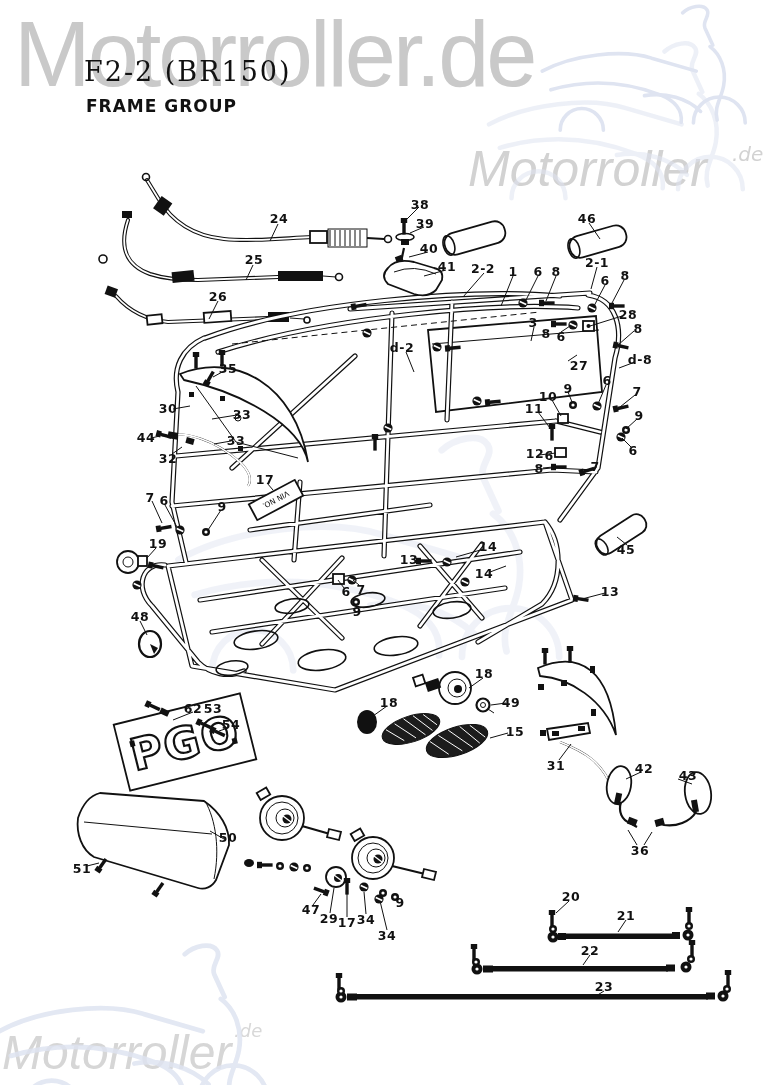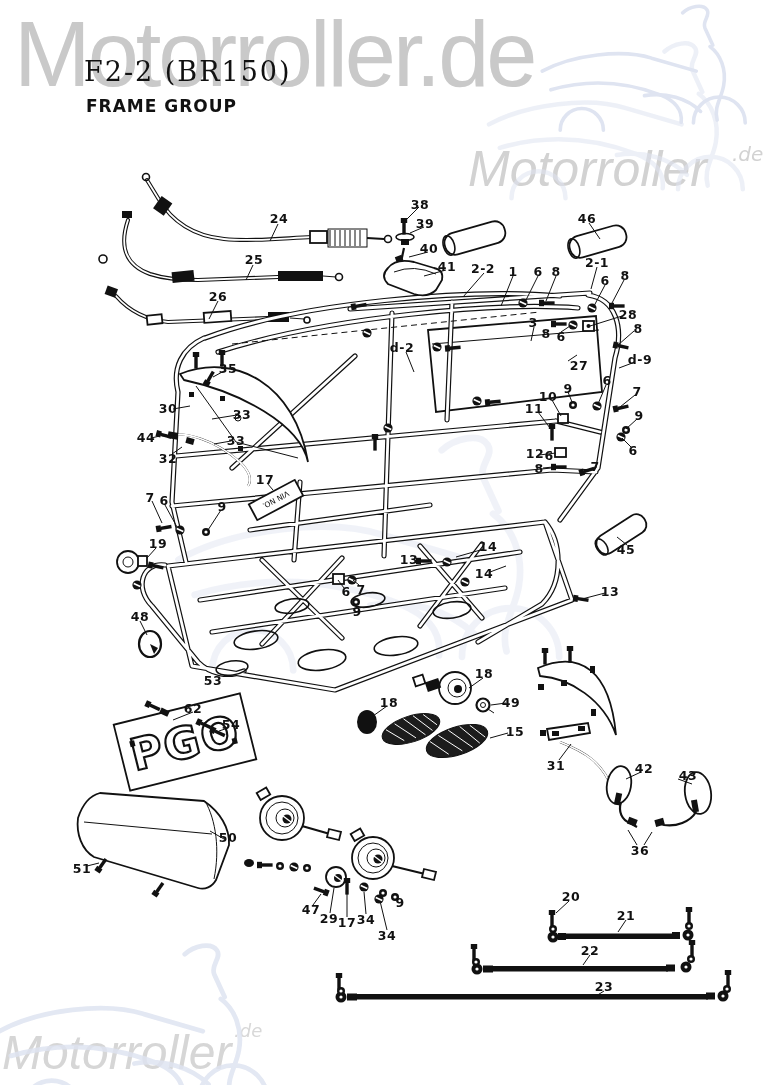--- a/index.html
+++ b/index.html
@@ -442,21 +442,21 @@
       <div class="part-label" style="left: 556px; top: 271px;">8</div>
       <div class="part-label" style="left: 597px; top: 262px;">2-1</div>
       <div class="part-label" style="left: 605px; top: 280px;">6</div>
       <div class="part-label" style="left: 625px; top: 275px;">8</div>
       <div class="part-label" style="left: 628px; top: 314px;">28</div>
       <div class="part-label" style="left: 638px; top: 328px;">8</div>
       <div class="part-label" style="left: 533px; top: 322px;">3</div>
       <div class="part-label" style="left: 546px; top: 333px;">8</div>
       <div class="part-label" style="left: 561px; top: 336px;">6</div>
       <div class="part-label" style="left: 566px; top: 365px; margin-left: 13px;">27</div>
-      <div class="part-label" style="left: 640px; top: 359px;">d-9</div>
+      <div class="part-label" style="left: 640px; top: 359px;">d-8</div>
       <div class="part-label" style="left: 402px; top: 347px;">d-2</div>
       <div class="part-label" style="left: 568px; top: 388px;">9</div>
       <div class="part-label" style="left: 548px; top: 396px;">10</div>
       <div class="part-label" style="left: 534px; top: 408px;">11</div>
       <div class="part-label" style="left: 607px; top: 380px;">6</div>
       <div class="part-label" style="left: 637px; top: 391px;">7</div>
       <div class="part-label" style="left: 639px; top: 415px;">9</div>
       <div class="part-label" style="left: 535px; top: 453px;">12</div>
       <div class="part-label" style="left: 549px; top: 455px;">6</div>
       <div class="part-label" style="left: 539px; top: 468px;">8</div>
@@ -484,21 +484,21 @@
       <div class="part-label" style="left: 610px; top: 591px;">13</div>
       <div class="part-label" style="left: 484px; top: 673px;">18</div>
       <div class="part-label" style="left: 511px; top: 702px;">49</div>
       <div class="part-label" style="left: 389px; top: 702px;">18</div>
       <div class="part-label" style="left: 515px; top: 731px;">15</div>
       <div class="part-label" style="left: 556px; top: 765px;">31</div>
       <div class="part-label" style="left: 644px; top: 768px;">42</div>
       <div class="part-label" style="left: 688px; top: 775px;">43</div>
       <div class="part-label" style="left: 640px; top: 850px;">36</div>
       <div class="part-label" style="left: 193px; top: 708px;">62</div>
-      <div class="part-label" style="left: 213px; top: 680px;">53</div>
+      <div class="part-label" style="left: 213px; top: 708px;">53</div>
       <div class="part-label" style="left: 231px; top: 724px;">54</div>
       <div class="part-label" style="left: 228px; top: 837px;">50</div>
       <div class="part-label" style="left: 82px; top: 868px;">51</div>
       <div class="part-label" style="left: 311px; top: 909px;">47</div>
       <div class="part-label" style="left: 329px; top: 918px;">29</div>
       <div class="part-label" style="left: 347px; top: 922px;">17</div>
       <div class="part-label" style="left: 366px; top: 919px;">34</div>
       <div class="part-label" style="left: 400px; top: 902px;">9</div>
       <div class="part-label" style="left: 387px; top: 935px;">34</div>
       <div class="part-label" style="left: 571px; top: 896px;">20</div>

